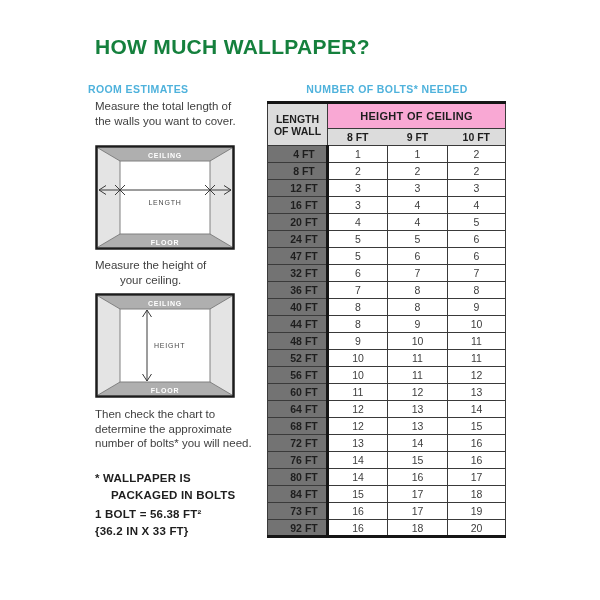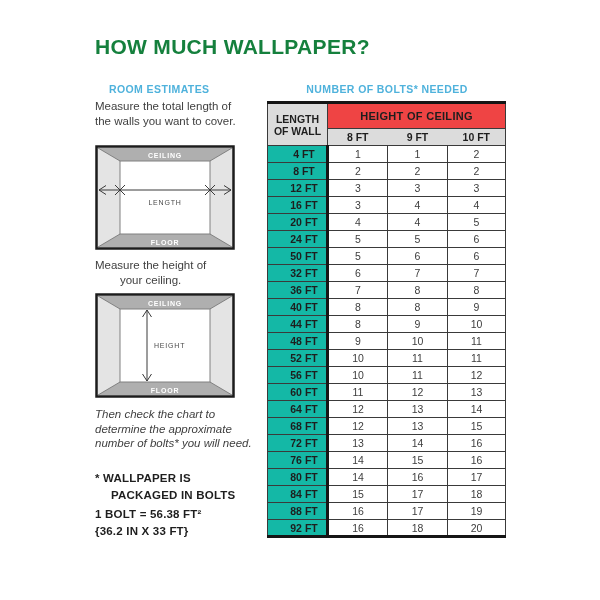--- a/index.html
+++ b/index.html
@@ -9,29 +9,29 @@
     font-family:"Liberation Sans", sans-serif; overflow:hidden;
   }
   .title {
     position:absolute; left:95px; top:22px;
     font-size:21px; font-weight:bold; letter-spacing:0.3px; color:#15803d;margin-top:13px;
   }
   .sec-head {
     position:absolute; top:83px;
     font-size:10.5px; font-weight:bold; letter-spacing:0.4px; color:#4FB2DC;
   }
-  .room-head { left:109px; }
+  .room-head { left:88px; }
   .table-head { left:267px; width:240px; text-align:center; }
   .para {
     position:absolute; left:95px;
     font-size:11.5px; line-height:14.5px; color:#3F3F3F; white-space:pre-line;
   }
   .step1 { top:99px; }
   .step2 { top:258px;text-align:center; }
-  .step3 { top:407px;font-style:italic; }
+  .step3 { top:407px; }
   .room-svg { position:absolute; left:95px; }
   .diagram1 { top:145px; }
   .diagram2 { top:293px; }
   .footnote {
     position:absolute; left:95px; top:470px;
     font-size:11.5px; font-weight:bold; line-height:17px; color:#1E1E1E; letter-spacing:0.2px;
   }
   .footnote .line2 { margin-left:16px; }
   .boltspec {
     position:absolute; left:95px; top:506px;
@@ -45,29 +45,29 @@
   }
   table.bolts th, table.bolts td {
     border:1px solid #3A3A3A; text-align:center; vertical-align:middle; padding:0;
   }
   th.corner {
     width:60px; background:#DCDCDC; font-size:10.5px; font-weight:bold;
     line-height:12px; white-space:pre-line; color:#1E1E1E;
     border-right:3px solid #151515;
   }
   th.group {
-    background:#ef4444; height:26px; font-size:11px; font-weight:bold;
+    background:#f9a8d4; height:26px; font-size:11px; font-weight:bold;
     letter-spacing:0.3px; color:#1E1E1E;
   }
   tr.sub th {
     background:#DCDCDC; height:17px; font-size:10.5px; font-weight:bold;
     color:#1E1E1E; border-left:none; border-right:none;
   }
   tbody th.rowhead {
-    background:#14b8a6; height:17px; font-size:10.5px; font-weight:bold;
+    background:#737373; height:17px; font-size:10.5px; font-weight:bold;
     color:#1E1E1E; border-right:3px solid #151515;padding-left:14px;
   }
   tbody td {
     background:#ffffff; height:17px; font-size:10.5px; color:#3C3C3C;
   }
 </style>
 </head>
 <body>
 
 <div class="page">
@@ -193,21 +193,21 @@
           <td>4</td>
           <td>5</td>
         </tr>
         <tr>
           <th class="rowhead">24 FT</th>
           <td>5</td>
           <td>5</td>
           <td>6</td>
         </tr>
         <tr>
-          <th class="rowhead">50 FT</th>
+          <th class="rowhead">47 FT</th>
           <td>5</td>
           <td>6</td>
           <td>6</td>
         </tr>
         <tr>
           <th class="rowhead">32 FT</th>
           <td>6</td>
           <td>7</td>
           <td>7</td>
         </tr>
@@ -283,21 +283,21 @@
           <td>16</td>
           <td>17</td>
         </tr>
         <tr>
           <th class="rowhead">84 FT</th>
           <td>15</td>
           <td>17</td>
           <td>18</td>
         </tr>
         <tr>
-          <th class="rowhead">88 FT</th>
+          <th class="rowhead">73 FT</th>
           <td>16</td>
           <td>17</td>
           <td>19</td>
         </tr>
         <tr>
           <th class="rowhead">92 FT</th>
           <td>16</td>
           <td>18</td>
           <td>20</td>
         </tr>

